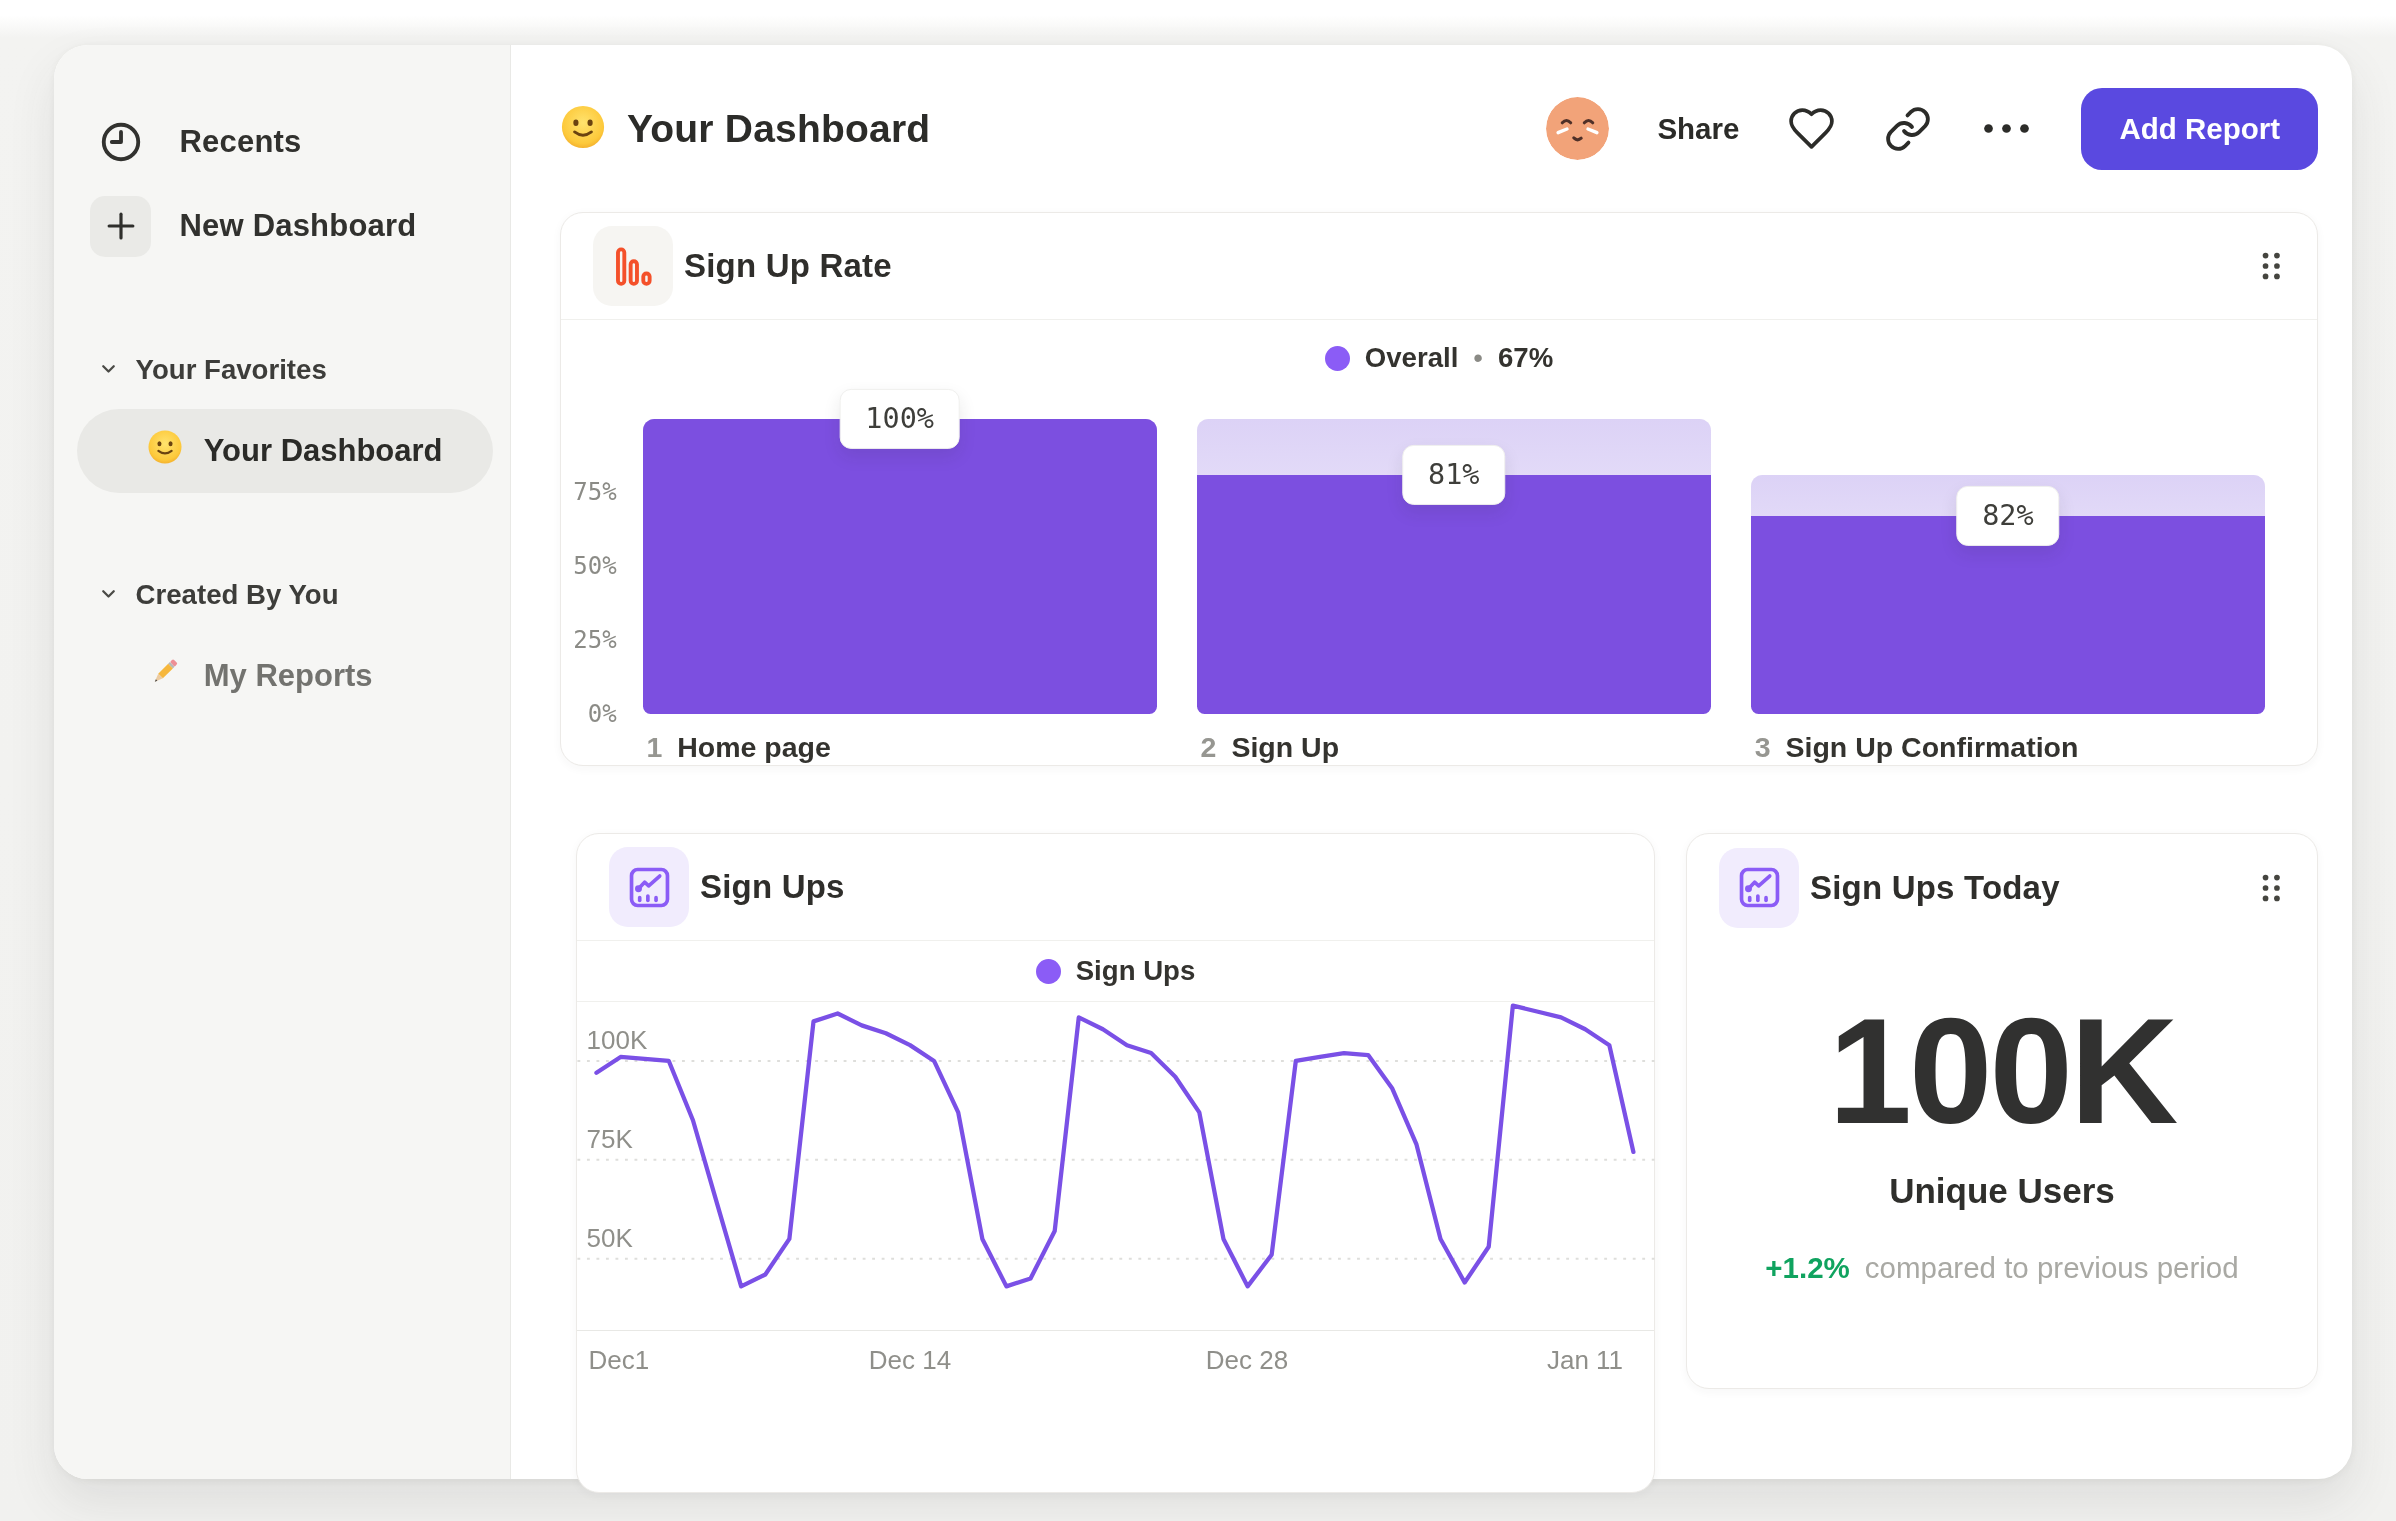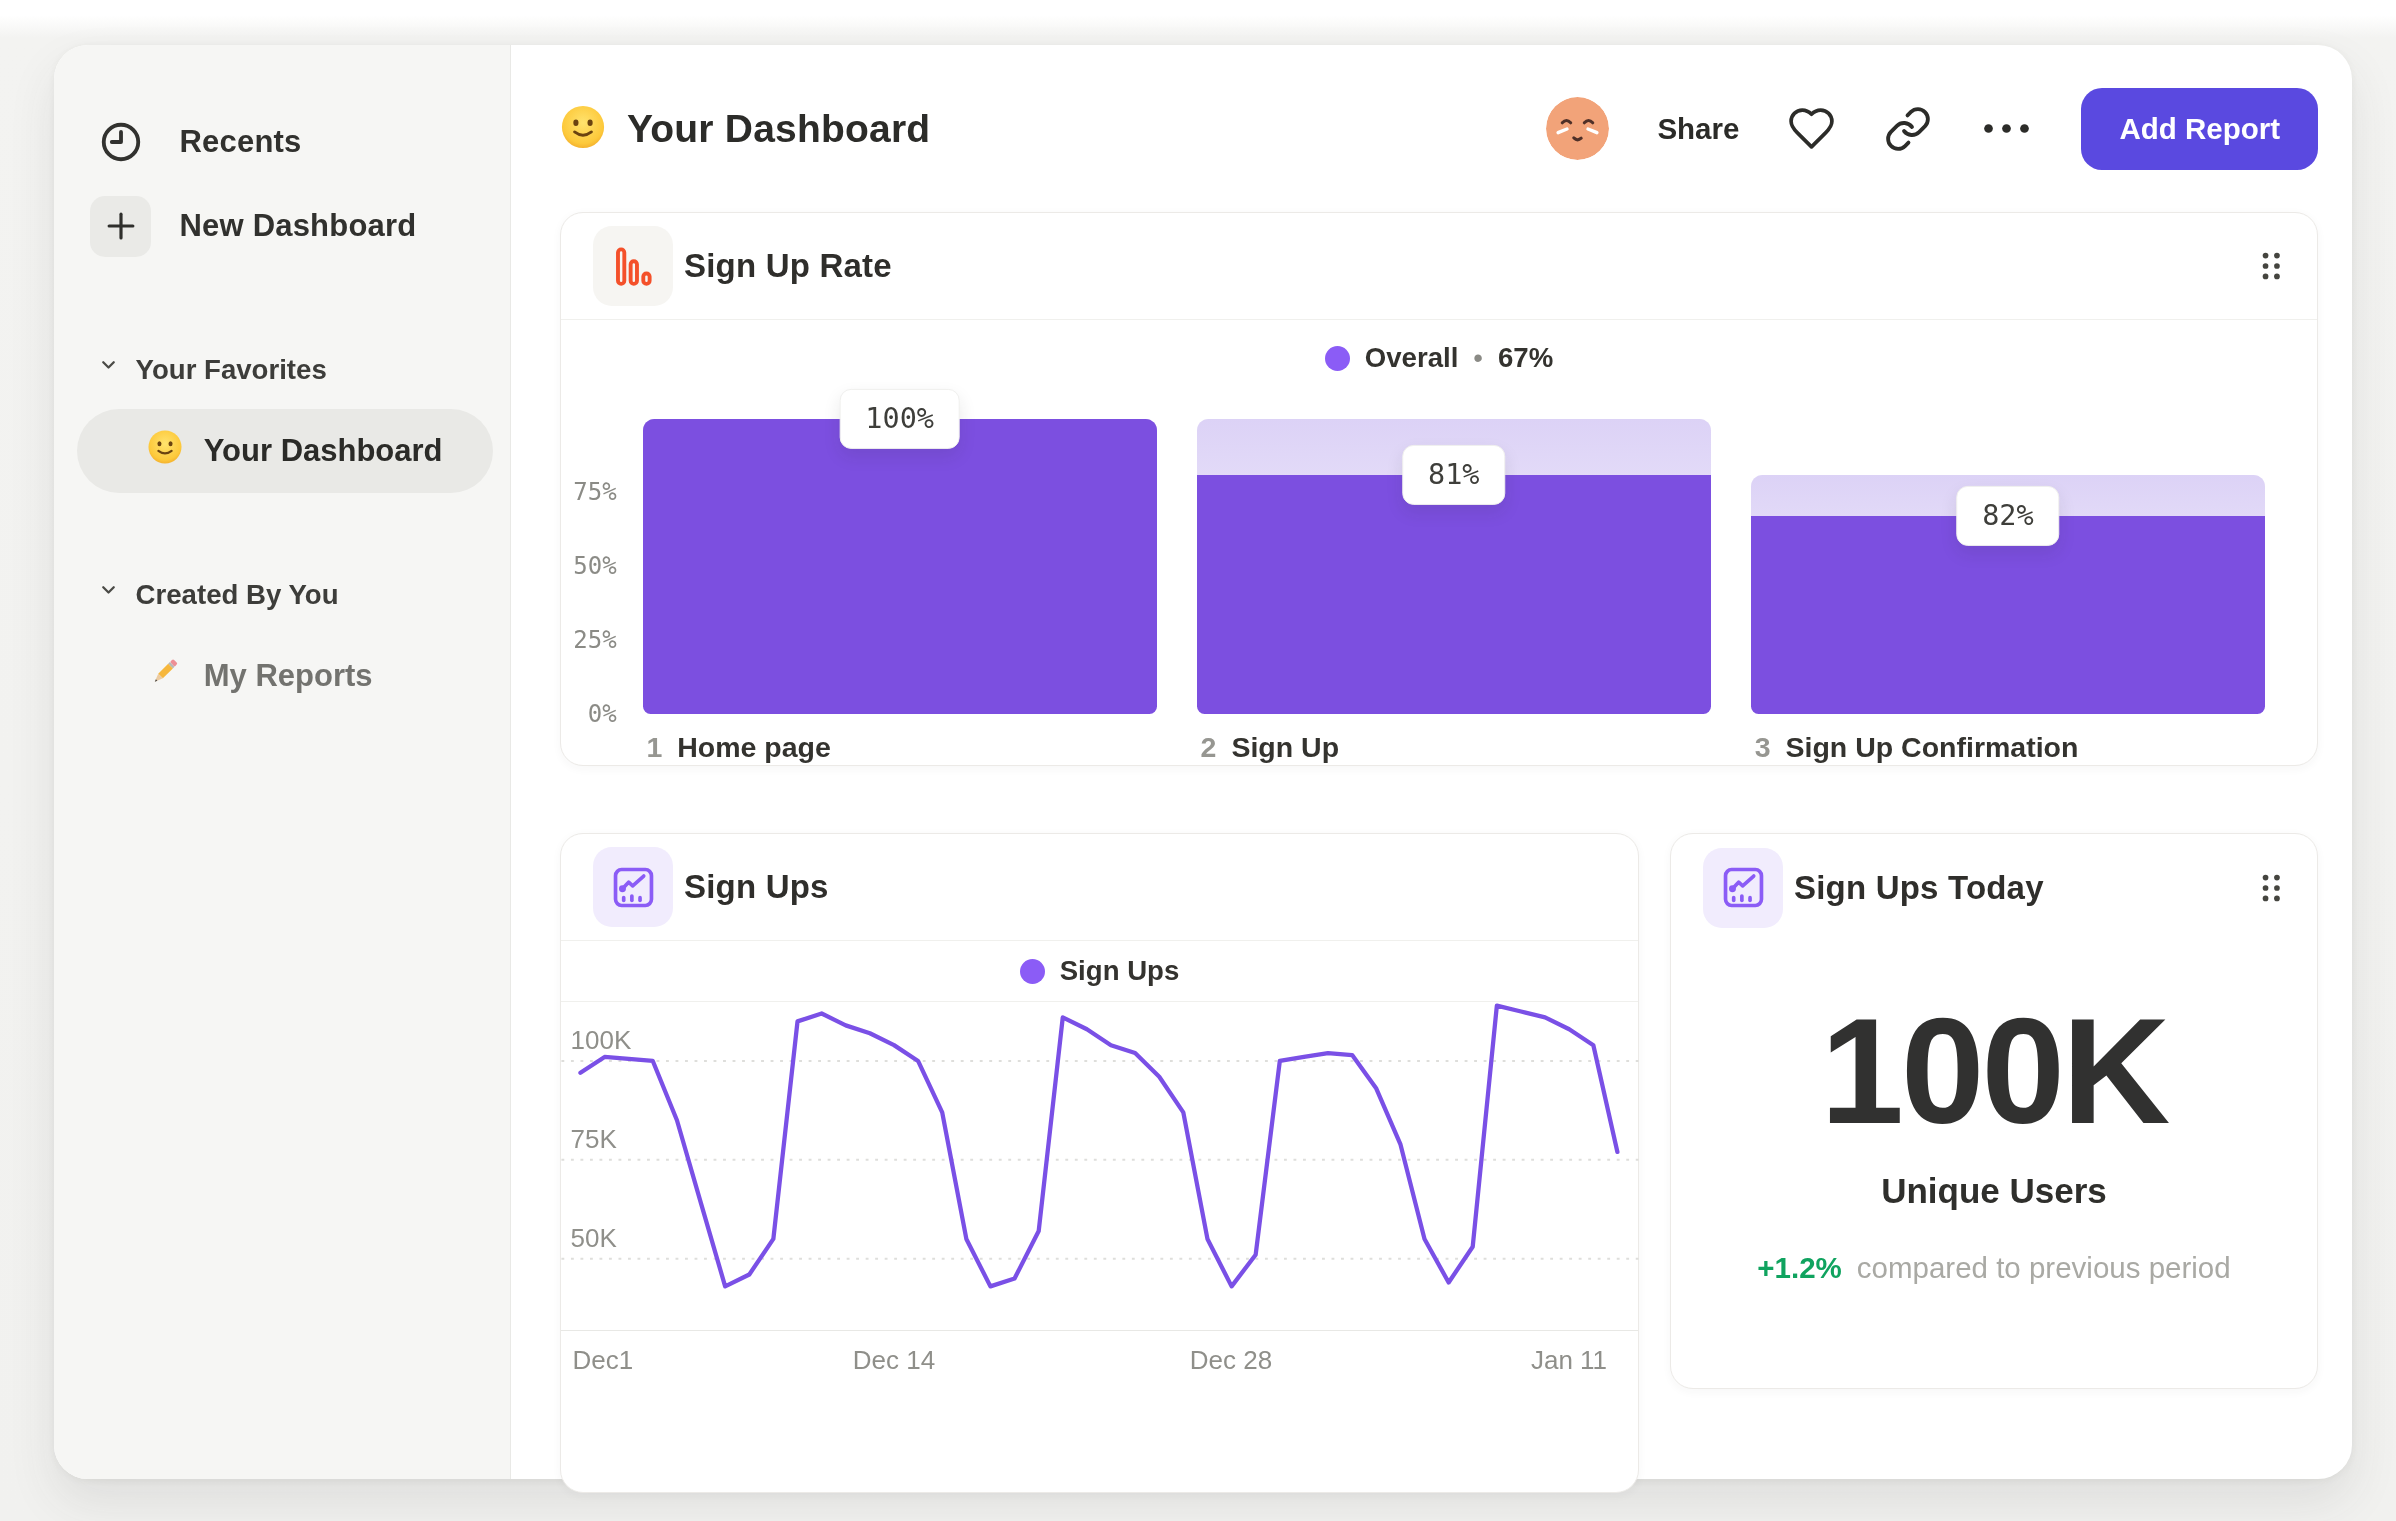--- a/index.html
+++ b/index.html
@@ -20,21 +20,21 @@
   .sidebar {
     position:absolute; left:0; top:0; bottom:0; width:457px;
     background:#f6f6f4; border-right:1px solid #e9e9e6;
     border-radius:34px 0 0 34px; padding:55px 23px 0 36px;
   }
   .nav-item { display:flex; align-items:center; gap:28.5px; height:84px; cursor:pointer; }
   .nav-icon { width:61px; height:61px; display:flex; align-items:center; justify-content:center; }
   .nav-icon.boxed { background:#eaeae7; border-radius:15px; }
   .nav-label { font-size:31px; font-weight:600; color:#31312e; letter-spacing:0.2px; }
   .section { margin-top:86px; }
-  .section-head { display:flex; align-items:flex-start; gap:17px; padding-left:7.6px; margin-bottom:23px; cursor:pointer; }
+  .section-head { display:flex; align-items:center; gap:17px; padding-left:7.6px; margin-bottom:23px; cursor:pointer; }
   .section-title { font-size:27.6px; font-weight:700; color:#3d3d3a; }
   .side-item {
     display:flex; align-items:center; gap:21px; height:84px;
     border-radius:42px; padding-left:70px; margin-left:-13.3px; margin-right:-5.7px;
     font-size:31px; font-weight:600; color:#2b2b28; cursor:pointer;
   }
   .side-item.active { background:#e9e9e6; }
   .side-item.muted  { color:#73736f; }
   
   .main { position:absolute; left:457px; top:0; right:0; bottom:0; }
@@ -91,21 +91,21 @@
     background:#fff; border:1px solid #f0f0ee; border-radius:11.4px;
     box-shadow:0 7.6px 17px rgba(40,40,40,.10);
     padding:12.4px 25px; font-family:"DejaVu Sans Mono", monospace;
     font-size:28.5px; color:#3e3e3a; white-space:nowrap;
   }
   .fxlabel { height:68px; display:flex; align-items:center; gap:15px; padding-left:3.8px; }
   .fx-num { font-size:28.5px; font-weight:600; color:#969691; }
   .fx-name { font-size:28.5px; font-weight:600; color:#34332f; }
   
   .lower-row { display:flex; gap:31px; margin-top:67px; }
-  .line-card { width:1079px; height:660px; }
+  .line-card { width:1079px; height:660px;margin-left:16px; }
   .line-legend { height:61px; border-bottom:1px solid #f0f0ed; }
   .linechart { position:relative; height:328px; }
   .linechart svg { position:absolute; inset:0; }
   .ltick { position:absolute; left:9.5px; font-size:26px; color:#8f8f8a; }
   .line-xaxis { border-top:1px solid #e8e8e5; height:59px; position:relative; }
   .xtick { position:absolute; top:50%; transform:translate(-50%,-50%); font-size:26px; color:#8f8f8a; white-space:nowrap;text-align:center; }
   .xtick.first { transform:translate(0,-50%); }
   
   .metric-card { flex:1; height:556px; display:flex; flex-direction:column; }
   .metric-card .card-head { border-bottom:none; }

